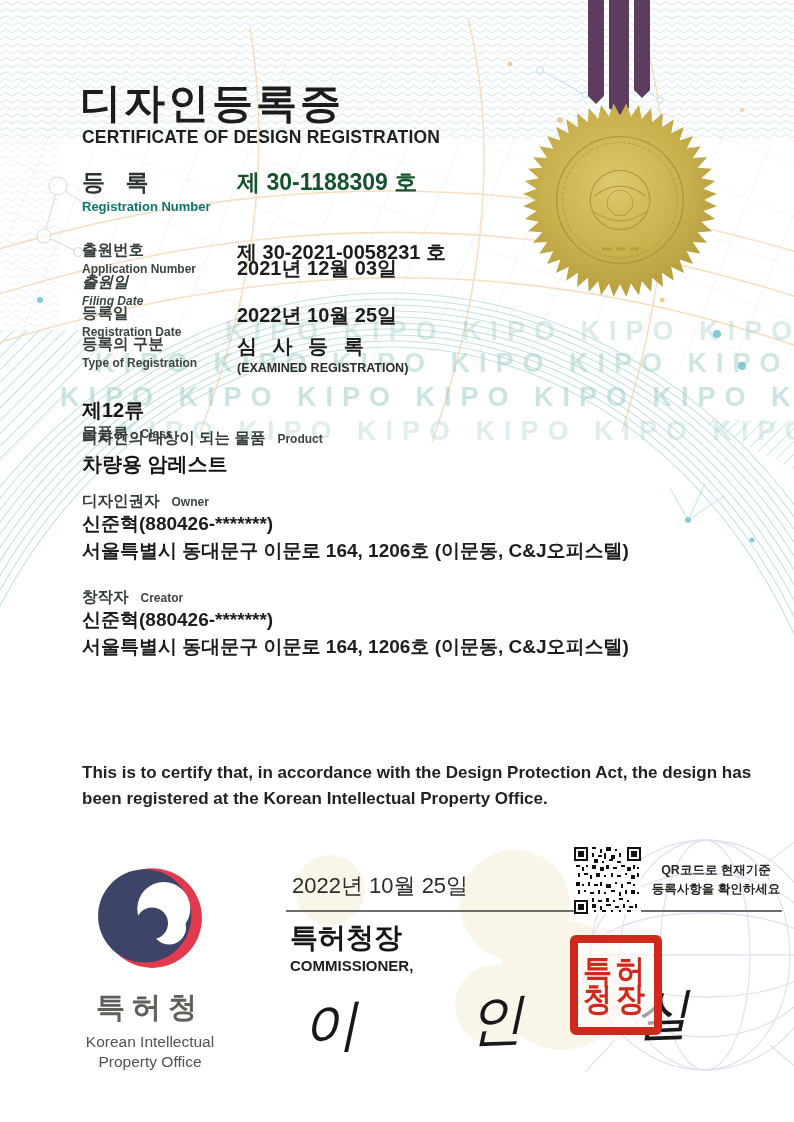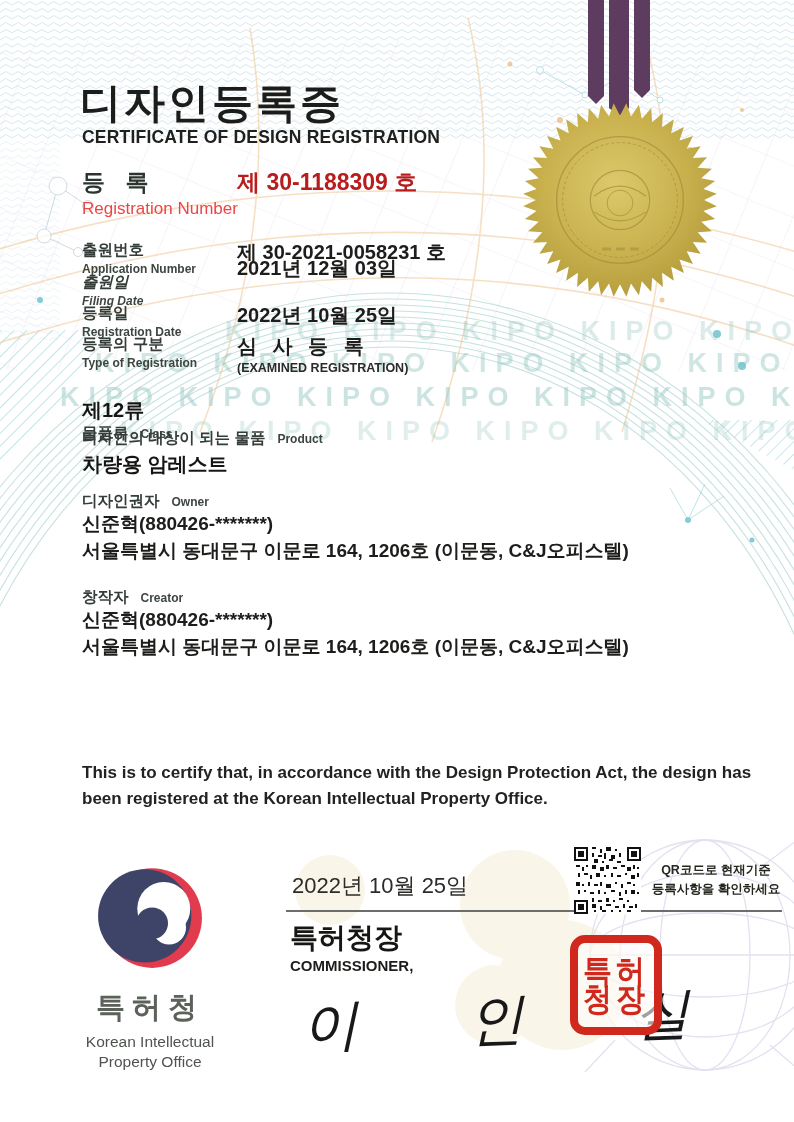--- a/index.html
+++ b/index.html
@@ -27,22 +27,22 @@
 
   
   .title-ko{left:80px;top:76px;font-size:41px;font-weight:800;letter-spacing:3px;color:#1c1c1a;}
   .title-en{left:82px;top:127px;font-size:17.5px;font-weight:700;color:#20201e;letter-spacing:.2px;}
 
   .lbl-ko{font-size:15.5px;font-weight:700;color:#343d37;}
   .lbl-en{font-size:12px;font-weight:700;color:#3c463f;}
   .val{font-size:20px;font-weight:700;color:#1d1d1b;}
 
   .reg-label{left:82px;top:167px;font-size:23px;font-weight:800;color:#2c342f;letter-spacing:7px;}
-  .reg-value{left:237px;top:167px;font-size:23px;font-weight:800;color:#b91c1c;}
-  .reg-sub{left:82px;top:199px;font-size:17px;font-weight:400;color:#ef4444;}
+  .reg-value{left:237px;top:167px;font-size:23px;font-weight:800;color:#14532d;}
+  .reg-sub{left:82px;top:199px;font-size:13px;font-weight:700;color:#0f766e;}
 
   .frow .lbl-ko{display:block;}
   .frow .lbl-en{display:block;margin-top:1px;}
   .fval-sub{font-size:12.5px;font-weight:700;color:#2a2a28;margin-top:1px;}
 
   .inline-lbl .lbl-en{margin-left:12px;}
   .big-val{font-size:20px;font-weight:800;color:#151513;}
 
   .statement-ko{left:82px;top:698px;width:690px;font-size:22px;font-weight:800;line-height:1.48;color:#181816;letter-spacing:-.3px;}
   .statement-en{left:82px;top:760px;width:706px;font-size:17px;font-weight:700;line-height:1.55;color:#222220;}
@@ -57,21 +57,21 @@
   .comm-ko{left:290px;top:919px;font-size:28px;font-weight:800;color:#161614;}
   .comm-en1{left:290px;top:957px;font-size:15px;font-weight:700;color:#1c1c1a;}
   .comm-en2{left:290px;top:976px;font-size:15px;font-weight:700;color:#1c1c1a;}
 
   .signature{left:302px;top:982px;font-family:"DejaVu Serif",serif;font-style:italic;
     font-size:56px;font-weight:500;color:#181818;letter-spacing:46px;transform:rotate(-2deg);}
 
   .qr{left:574px;top:847px;width:67px;height:67px;}
   .qr-note{left:646px;top:861px;width:140px;text-align:center;font-size:12.5px;font-weight:700;color:#26261f;line-height:1.5;}
 
-  .stamp{left:570px;top:935px;width:76px;height:84px;border:8px solid #d0281c;border-radius:15px;
+  .stamp{left:570px;top:935px;width:76px;height:84px;border:8px solid #d0281c;border-radius:6px;
     background:rgba(255,252,250,.6);display:flex;flex-direction:column;align-items:center;justify-content:center;
     color:#d0281c;font-weight:900;}
   .stamp div{font-size:29px;line-height:.98;letter-spacing:4px;transform:scaleY(1.12);}
 </style>
 </head>
 <body>
 
 <div class="page">
 
   <svg class="bg" width="794" height="1122" viewBox="0 0 794 1122">

